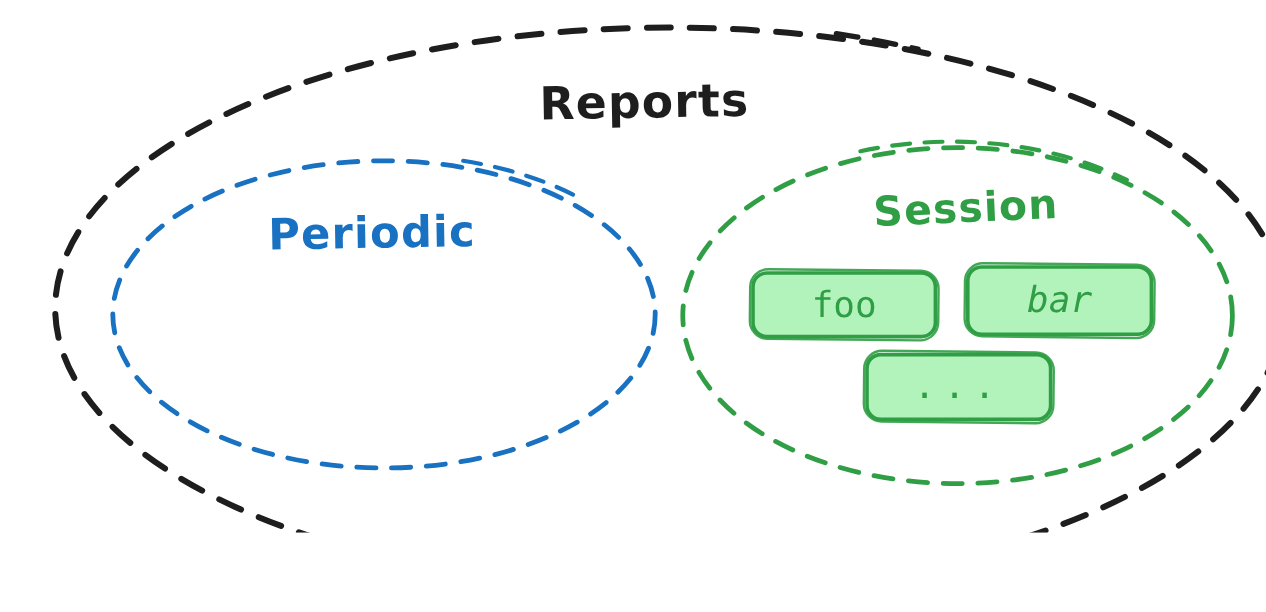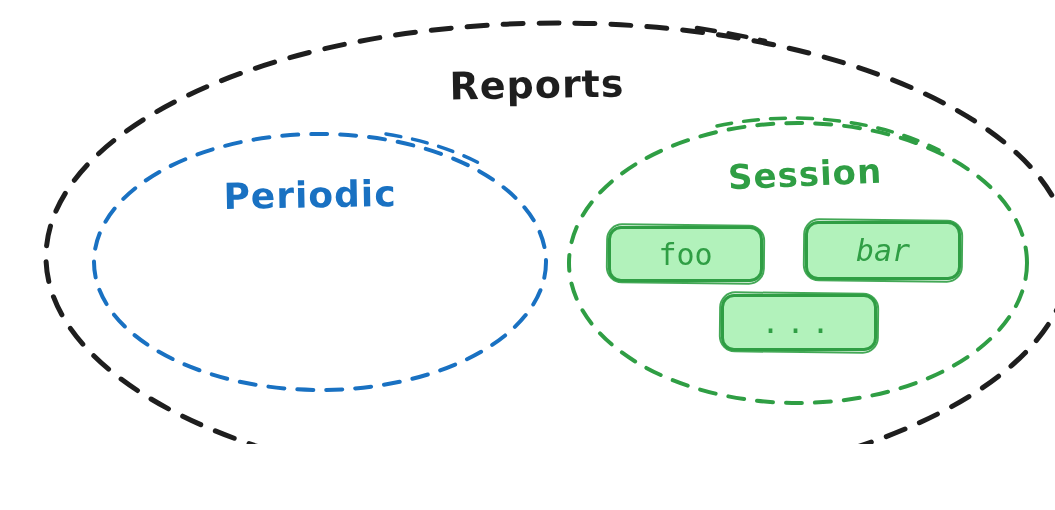--- a/index.html
+++ b/index.html
@@ -79,21 +79,21 @@
     border: 3.5px solid #1971c2;
     color: #1971c2;
   }
   .node-green {
     --stroke: #2f9e44;
     background: #b2f2bb;
     border: 3.5px solid #2f9e44;
     color: #2f9e44;
   }
   .node-heartbeat { left: 168px; top: 246px; width: 207px; height: 50px; }
-  .node-foo       { left: 579px; top: 226px; width: 149px; height: 50px; }
+  .node-foo       { left: 597px; top: 226px; width: 149px; height: 50px; }
   .node-bar       { left: 776px; top: 221px; width: 150px; height: 53px; font-style: italic; }
   .node-more      { left: 692px; top: 294px; width: 150px; height: 51px; letter-spacing: 7px; }
 </style>
 </head>
 <body>
 
 <div class="canvas">
 
   <svg class="ellipses" viewBox="0 0 1055 510">
 

